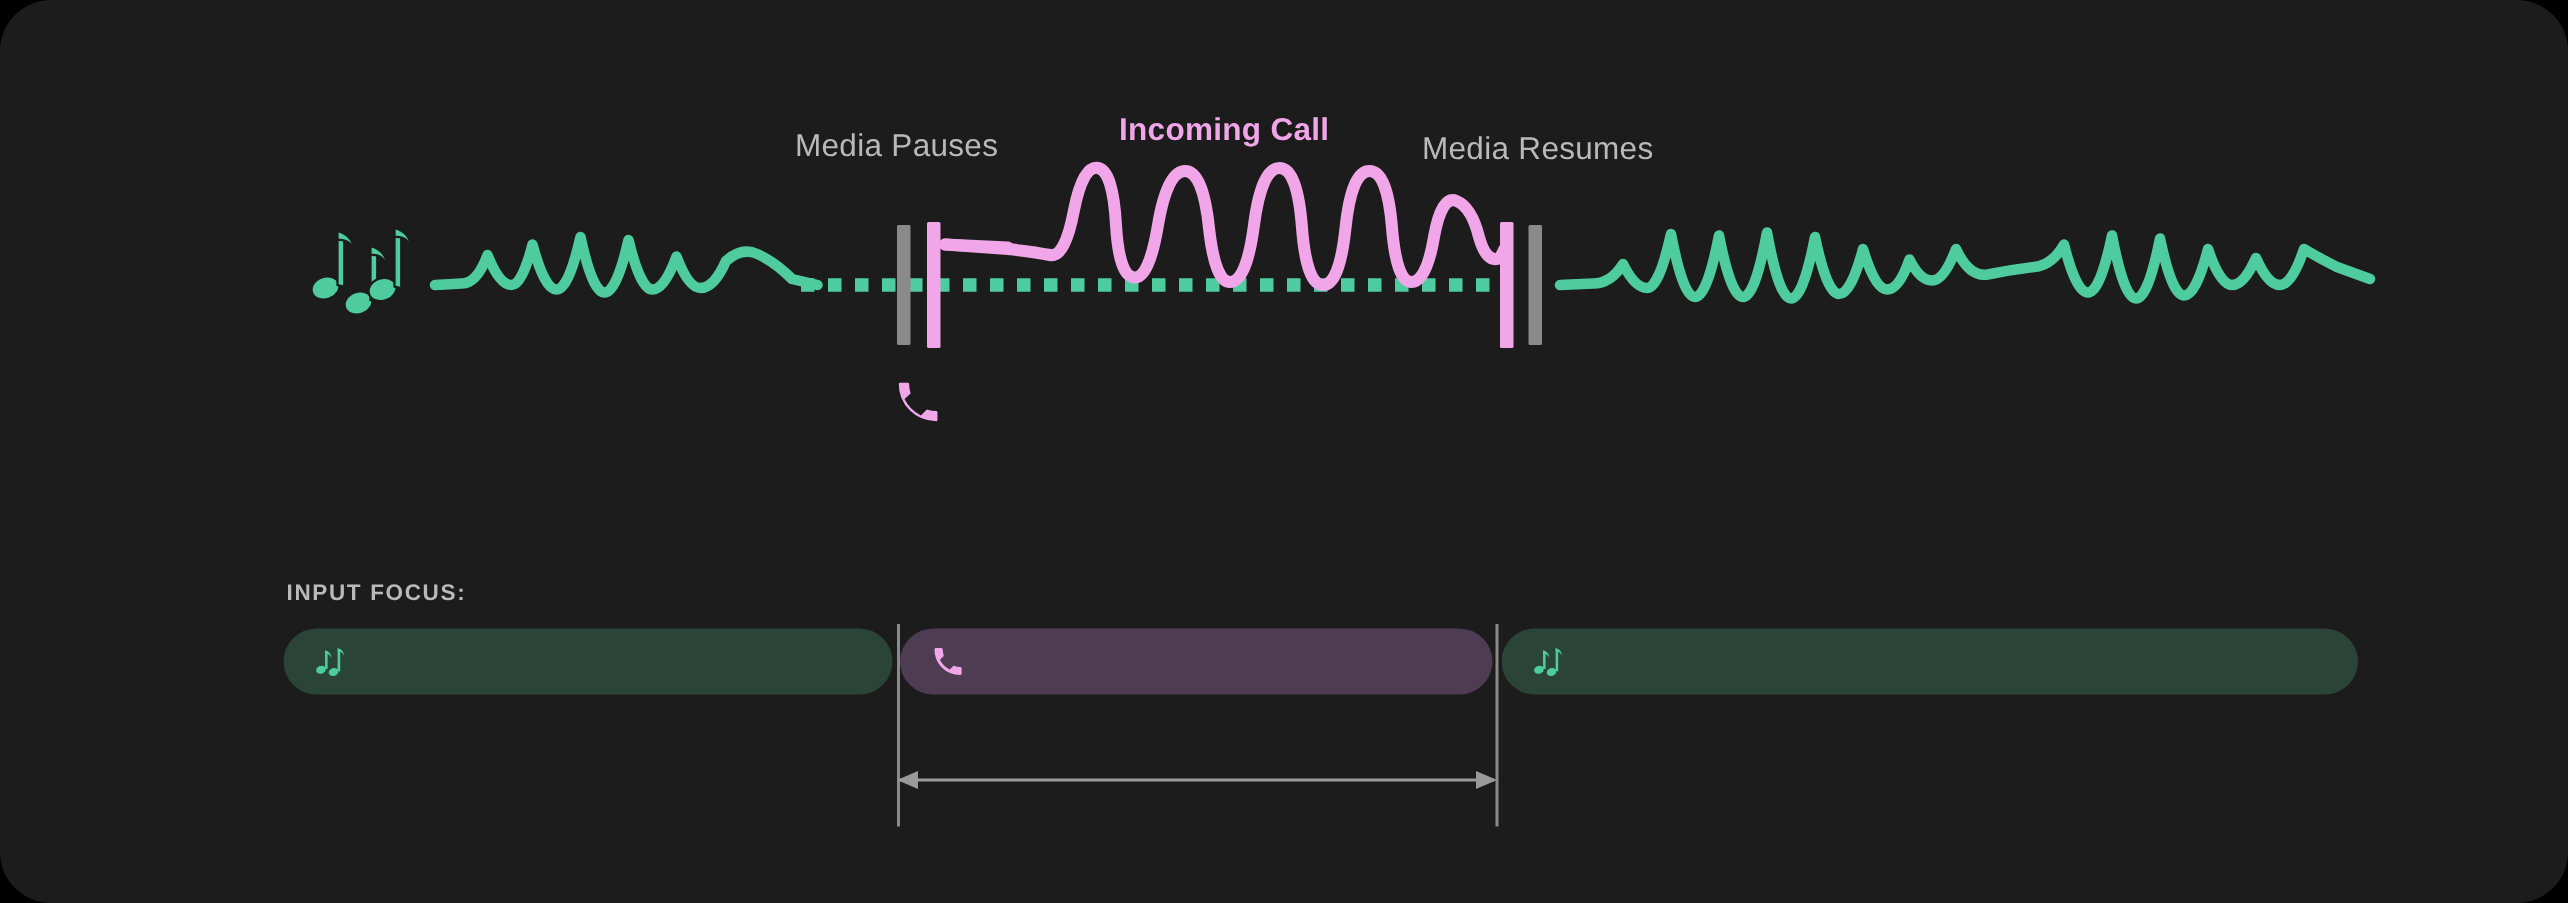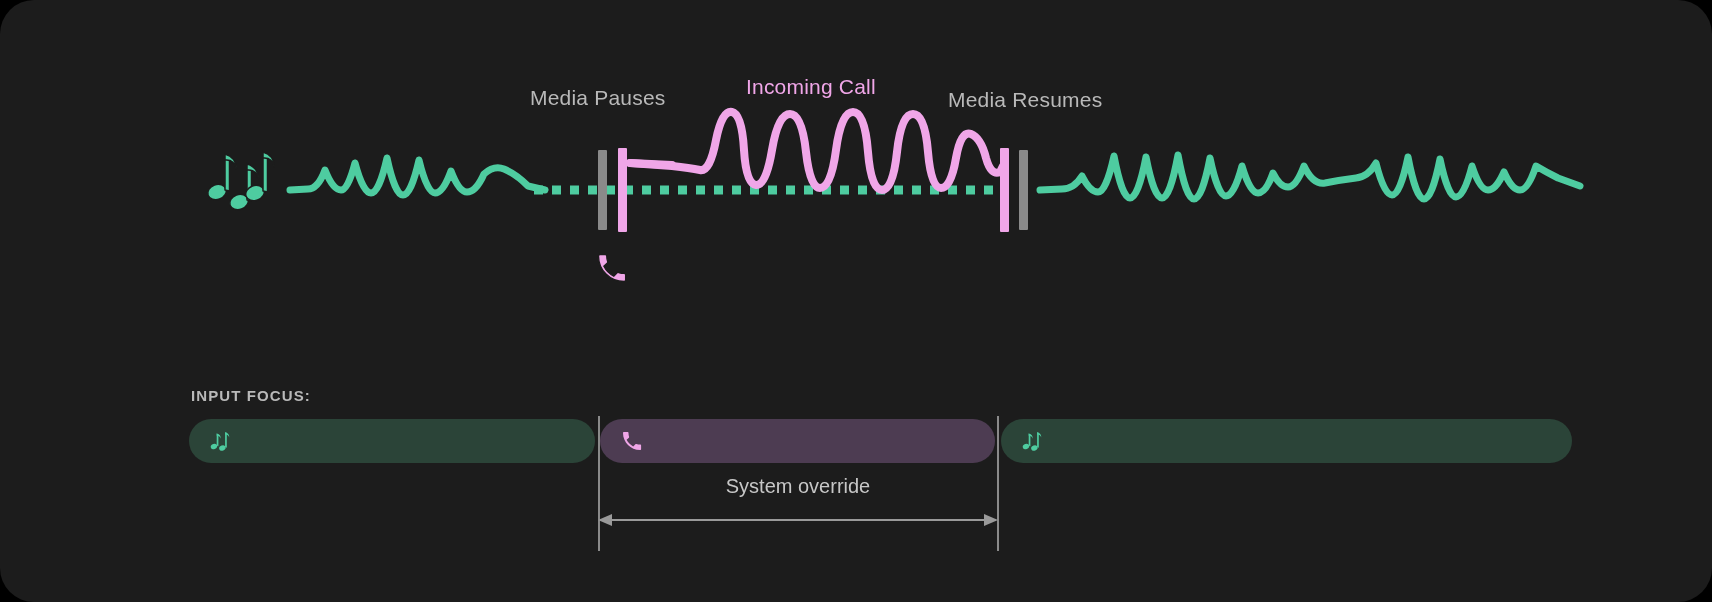--- a/index.html
+++ b/index.html
@@ -47,21 +47,21 @@
     top: 86px;
   }
   #label-media-resumes {
     left: 948px;
     top: 88px;
   }
   #label-incoming-call {
     left: 746px;
     top: 75px;
     font-size: 21px;
-    font-weight: normal;
+    font-weight: bold;
     color: #f0a6e8;
   }
 
   #music-notes-icon {
     position: absolute;
     left: 205px;
     top: 146px;
     width: 70px;
     height: 66px;
   }
@@ -281,21 +281,20 @@
             <path d="M16.1 3.2c3 .6 4.1 2.6 4.2 5.2-.7-2.2-2.2-3.1-4.2-3z"></path>
           </g>
         </svg>
       </span>
       <span></span>
     </div>
 
     <div class="focus-divider" id="divider-left"></div>
     <div class="focus-divider" id="divider-right"></div>
 
-    <div id="system-override-label">System override</div>
 
     <svg id="override-arrow" viewBox="0 0 404 24">
       <line x1="4" y1="12" x2="400" y2="12" stroke="#9a9a9a" stroke-width="2"></line>
       <polygon points="2,12 16,6 16,18" fill="#9a9a9a"></polygon>
       <polygon points="402,12 388,6 388,18" fill="#9a9a9a"></polygon>
     </svg>
   </div>
 
 </div>
 

